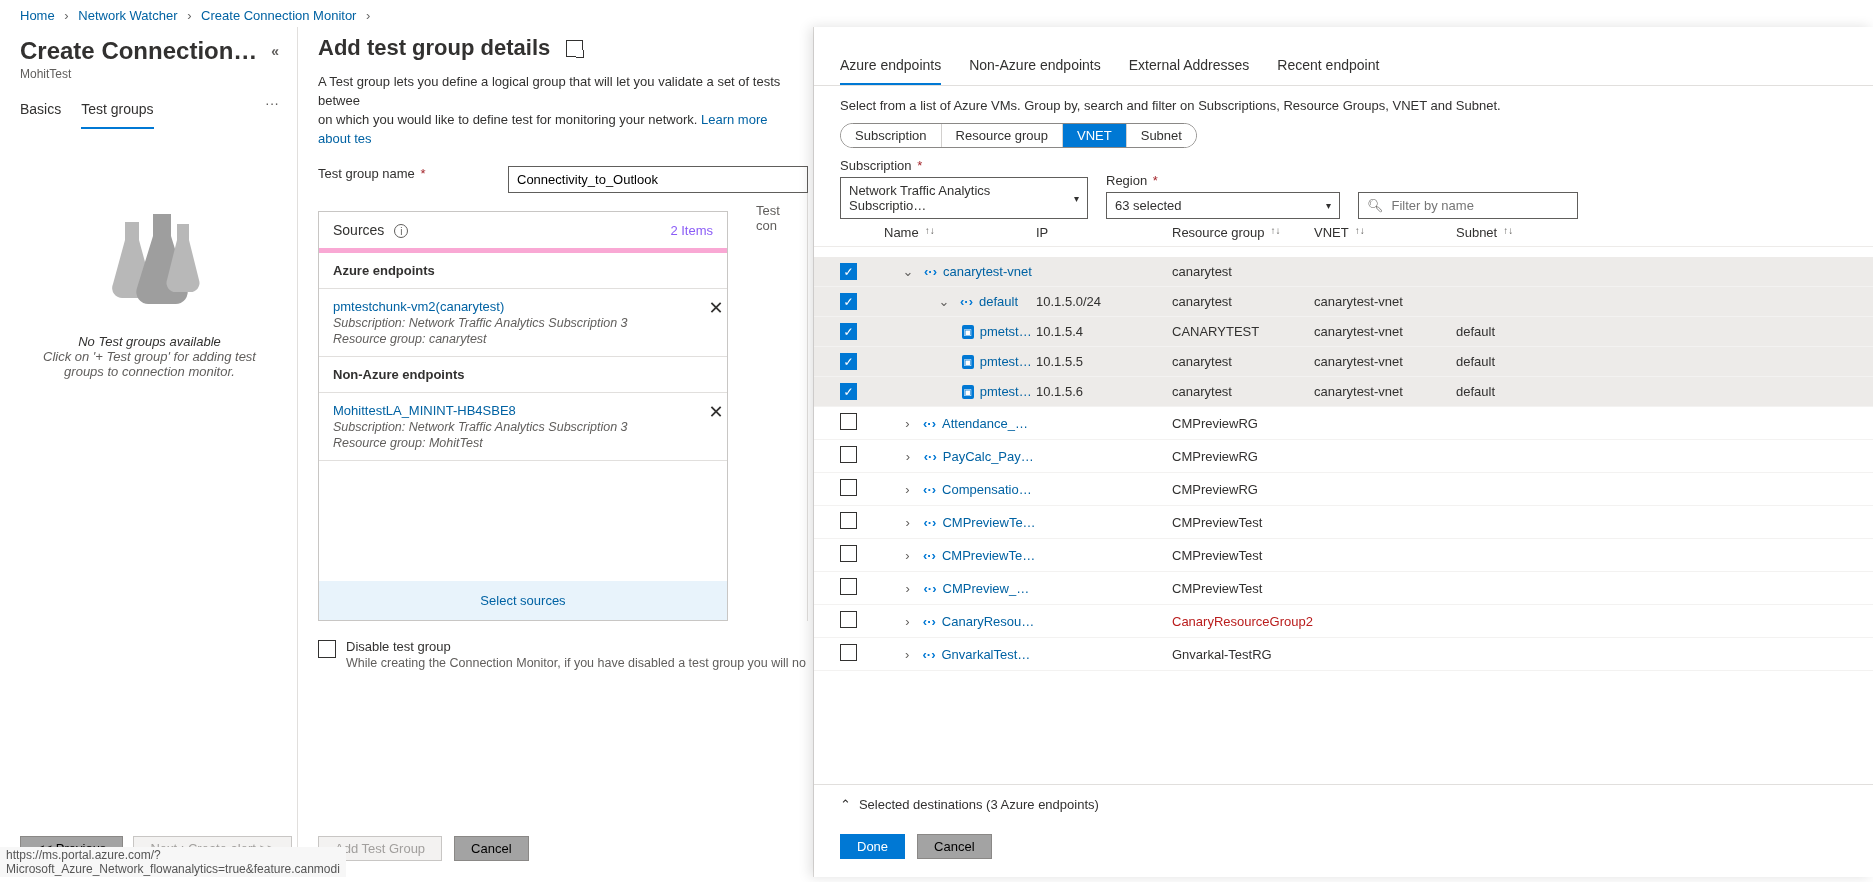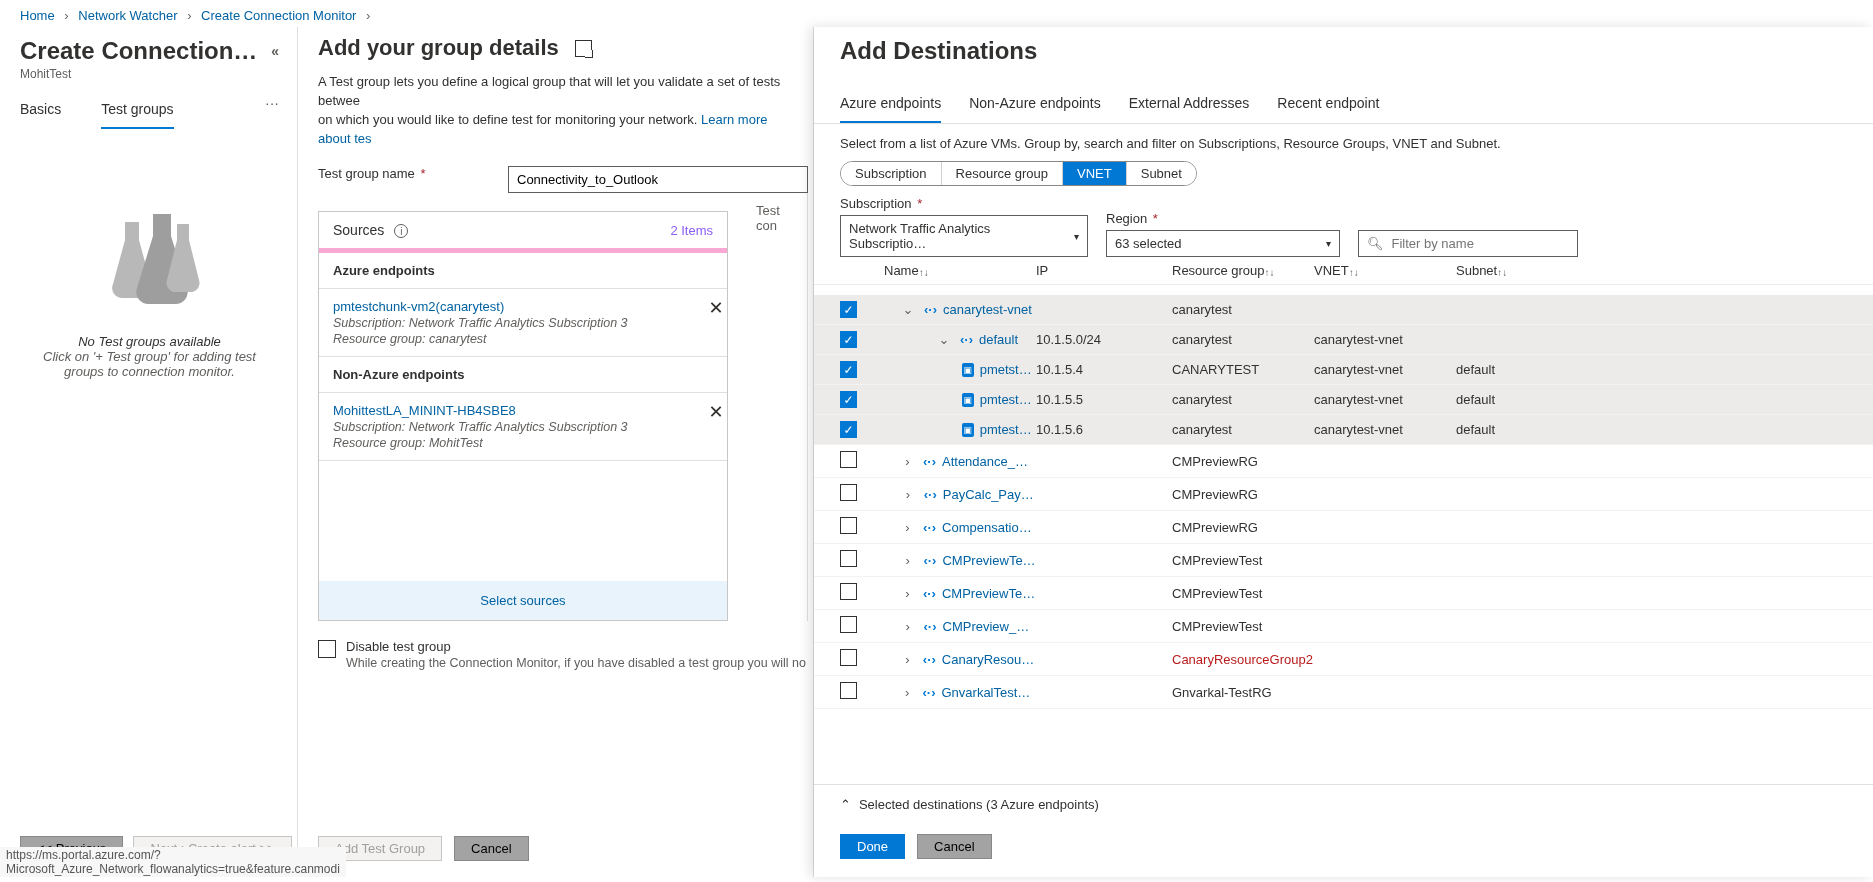--- a/index.html
+++ b/index.html
@@ -10,21 +10,21 @@
   .breadcrumb span.sep { color: #666; margin: 0 6px; }
   .breadcrumb a { color: #0062a3; text-decoration: none; }
 
   .main-row { display: flex; height: calc(100% - 32px); }
 
   
   .left-panel { width: 298px; border-right: 1px solid #e1dfdd; padding: 10px 18px 0 20px; display:flex; flex-direction:column; position:relative;}
   .lp-title { font-size: 24px; font-weight: 600; display:flex; align-items:center; justify-content:space-between;}
   .lp-title .collapse { font-size:14px; color:#605e5c; cursor:pointer;}
   .lp-sub { font-size: 12px; color:#605e5c; margin-top:2px;}
-  .lp-tabs { display:flex; gap:40px; margin-top:14px; border-bottom:1px solid transparent; position:relative;text-align:center;}
+  .lp-tabs { display:flex; gap:20px; margin-top:14px; border-bottom:1px solid transparent; position:relative;text-align:center;}
   .lp-tab { padding:6px 0 10px; font-size:14px; color:#323130; cursor:pointer;}
   .lp-tab.sel { border-bottom:2px solid #0078d4;}
   .lp-more { margin-left:auto; color:#605e5c; cursor:pointer;}
   .lp-empty { flex:1; display:flex; flex-direction:column; align-items:center; justify-content:flex-start; text-align:center; padding-top:80px; color:#605e5c;}
   .flask-icon { color:#b6b6b6;}
   .lp-empty .t1 { margin-top:24px; font-style:italic; font-size:13px; color:#323130;}
   .lp-empty .t2 { font-style:italic; font-size:13px;}
   .lp-footer { display:flex; gap:10px; padding:12px 0 16px;}
   .btn { border:1px solid #8a8886; background:#a3a3a3; padding:4px 16px; font-size:13px; cursor:pointer; white-space:nowrap;}
   .btn.disabled { color:#a19f9d; border-color:#c8c6c4; background:#f3f2f1;}
@@ -80,21 +80,21 @@
   .fcol { display:flex; flex-direction:column; gap:4px;}
   .flabel { font-size:13px;}
   .combo { border:1px solid #605e5c; padding:5px 8px; font-size:13px; display:flex; align-items:center; justify-content:space-between; gap:10px;}
   .chev { font-size:10px; color:#323130;}
   .filter-input { border:1px solid #605e5c; padding:5px 8px; font-size:13px; width:220px; display:flex; align-items:center; gap:8px;}
   .search-glyph{color:#605e5c;font-size:13px;}
 
   .grid { margin-top:10px; overflow-y:auto; flex:1;}
   .grid-header, .grow { display:grid; grid-template-columns: 44px 152px 136px 142px 142px 128px; align-items:center; padding:6px 26px; font-size:13px;}
   .grid-header { color:#323130; border-bottom:1px solid #edebe9;}
-  .gh-cell { display:flex; align-items:flex-end; }
+  .gh-cell { display:flex; align-items:flex-start; gap:6px;}
   .sort{font-size:10px;color:#605e5c;}
   .grow { border-bottom:1px solid #f3f2f1;}
   .grow.sel { background:#edebe9;}
   .cb { width:17px; height:17px; border:1px solid #323130; display:inline-flex; align-items:center; justify-content:center; font-size:12px; background:#fff; cursor:pointer;}
   .cb.on { background:#0078d4; border-color:#0078d4; color:#fff;}
   .expander { width:12px; display:inline-flex; justify-content:center; color:#605e5c; margin-right:4px; cursor:pointer;}
   .namecell { display:flex; align-items:center; gap:6px; color:#0062a3;}
   .namecell .txt{white-space:nowrap;overflow:hidden;text-overflow:ellipsis;}
   .vnet-ic { color:#0078d4; font-size:13px; font-weight:600;}
   .vm-ic { width:14px;height:14px;background:#0078d4;border-radius:2px;display:inline-flex;align-items:center;justify-content:center;color:#fff;font-size:9px;}
@@ -146,21 +146,21 @@
     </div>
     <div class="lp-footer">
       <button class="btn">&lt;&lt; Previous</button>
       <button class="btn disabled">Next : Create alert &gt;&gt;</button>
     </div>
     <div class="status-bar">https://ms.portal.azure.com/?Microsoft_Azure_Network_flowanalytics=true&amp;feature.canmodi</div>
   </div>
 
   <div class="mid-panel">
     <div class="mid-title">
-      <span>Add your group details</span>
+      <span>Add test group details</span>
       <span class="feedback-icon"></span>
     </div>
     <div class="mid-desc">
       <span>A Test group lets you define a logical group that will let you validate a set of tests betwee</span><br>
       <span>on which you would like to define test for monitoring your network. </span>
       <a href="#">Learn more about tes</a>
     </div>
 
     <div class="field-row">
       <div class="field-label">
@@ -207,21 +207,20 @@
       </div>
     </div>
 
     <div class="mid-footer">
       <button class="btn disabled">Add Test Group</button>
       <button class="btn">Cancel</button>
     </div>
   </div>
 
   <div class="right-panel">
-    <div class="rp-title">Add Destinations</div>
     <div class="rp-tabs">
       <div class="rp-tab sel">Azure endpoints</div>
       <div class="rp-tab">Non-Azure endpoints</div>
       <div class="rp-tab">External Addresses</div>
       <div class="rp-tab">Recent endpoint</div>
     </div>
     <div class="rp-desc">Select from a list of Azure VMs. Group by, search and filter on Subscriptions, Resource Groups, VNET and Subnet.</div>
     <div class="pill-row">
       <div class="pill-group">
         <div class="pill">Subscription</div>

